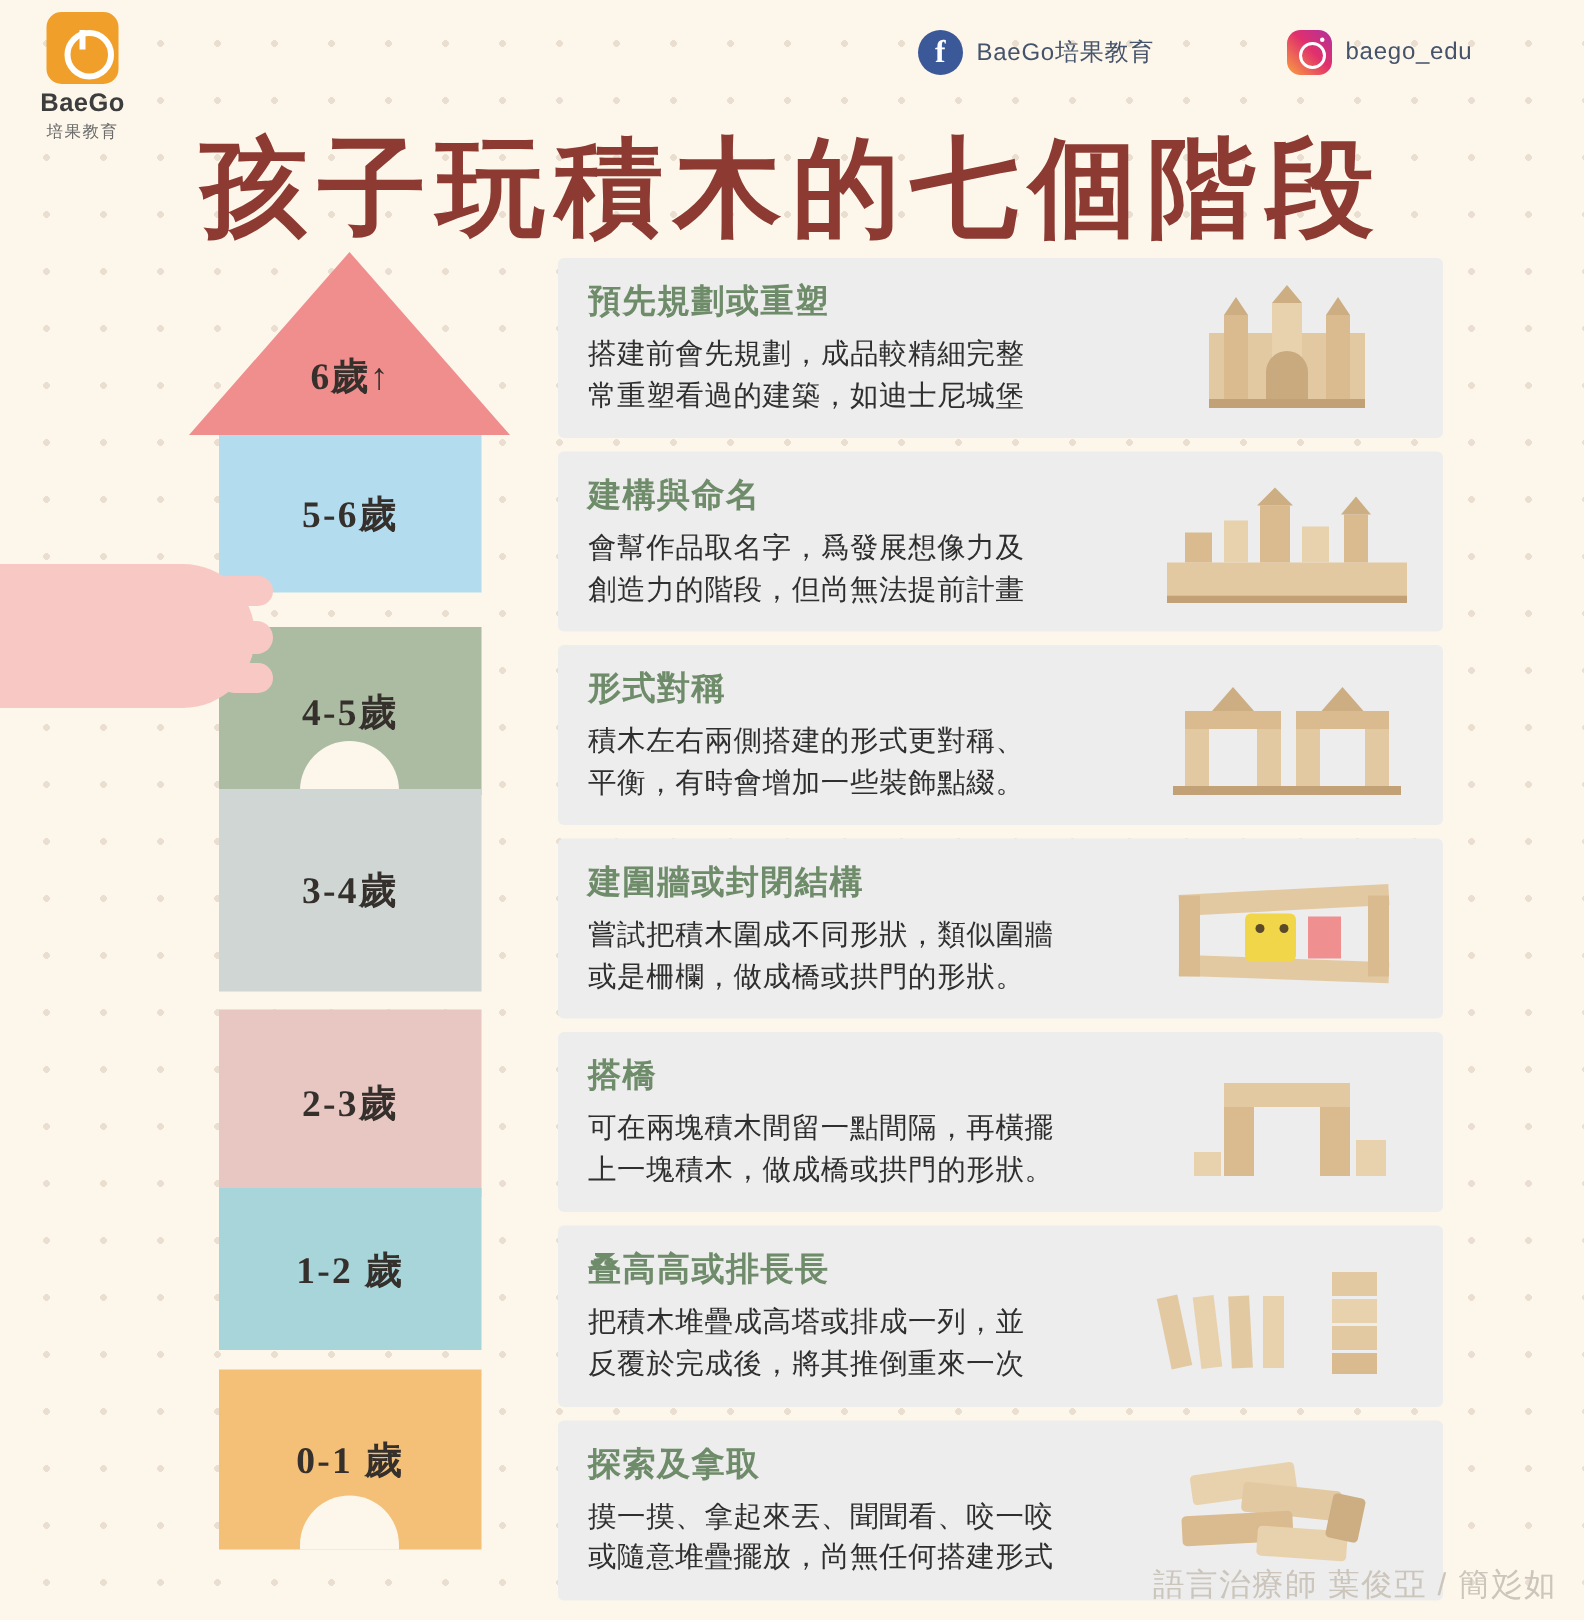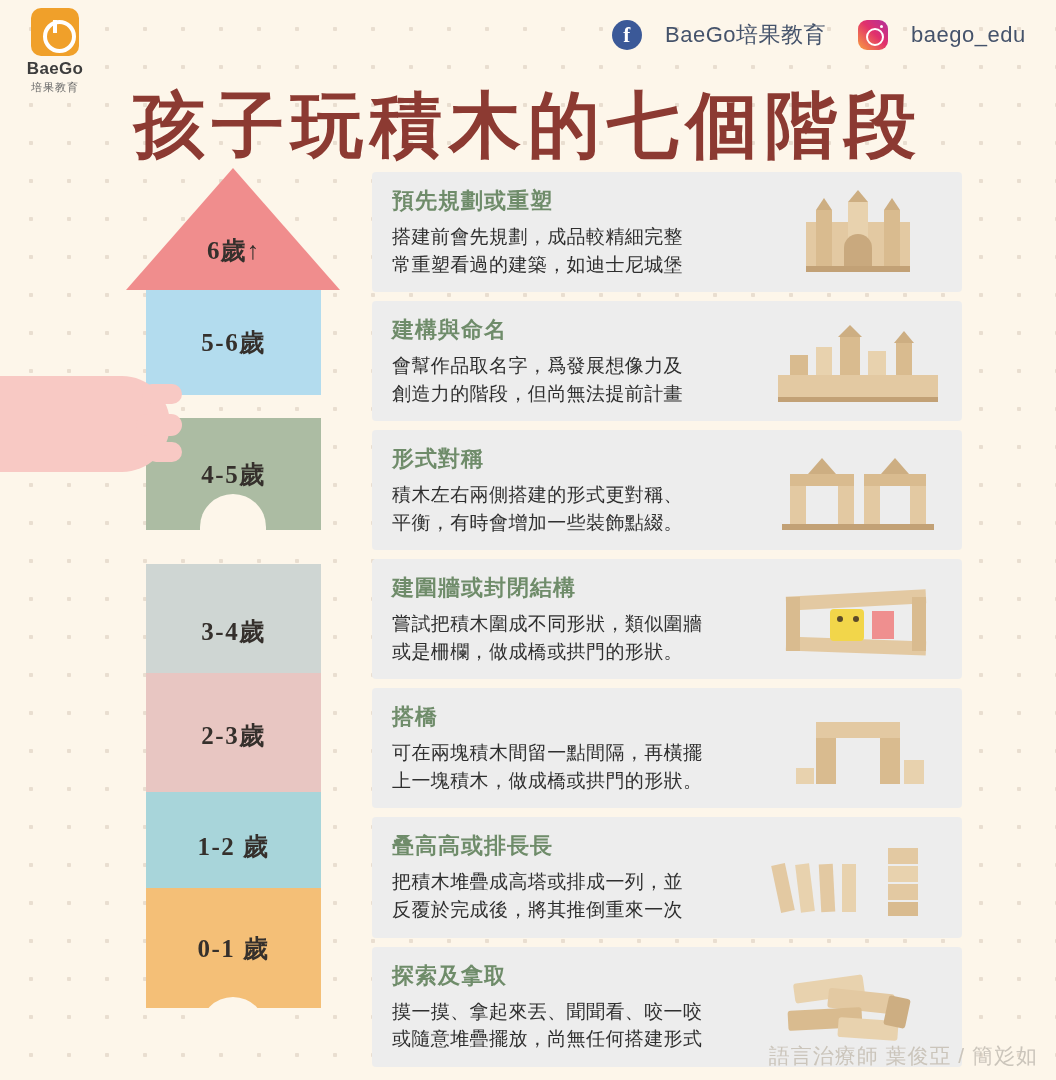--- a/index.html
+++ b/index.html
@@ -46,22 +46,22 @@
   }
   #logo .name {
     font-size: 17px; color: #3d3d3d; font-weight: bold;
     letter-spacing: .3px; margin-top: 3px;
   }
   #logo .sub {
     font-size: 11px; color: #6a6a6a; letter-spacing: 1px; margin-top: 1px;
   }
   .social {
     position: absolute; top: 20px;
-    display: flex; align-items: center; gap: 23px;
-    font-size: 22px; color: #45536b; letter-spacing: .5px;
+    display: flex; align-items: center; gap: 9px;
+    font-size: 16px; color: #45536b; letter-spacing: .5px;
   }
   #social-fb { left: 612px; }
   #social-ig { left: 858px; }
   .badge { width: 30px; height: 30px; border-radius: 50%; position: relative; flex: none; }
   .badge.fb { background: #3b5998; }
   .badge.fb:after {
     content: "f"; position: absolute; left: 0; right: 0; top: 50%;
     transform: translateY(-50%);
     color: #fff; font-size: 21px; font-weight: bold;
     font-family: "Liberation Serif", serif; text-align: center;
@@ -107,24 +107,24 @@
     border-bottom: 122px solid #f08d8d;
   }
   .roof .lbl {
     position: absolute; left: 0; right: 0; top: 66px;
     text-align: center;
     font-family: "Liberation Serif", "DejaVu Serif", serif;
     font-weight: bold; font-size: 25px; color: #35302c; letter-spacing: 1px;
   }
   #blk-5-6 { top: 122px;  height: 105px; background: #b3dcee; }
   #blk-4-5 { top: 250px;  height: 112px; background: #acbca3; }
-  #blk-3-4 { top: 396px;  height: 135px; background: #cfd6d3; font-family: Liberation Serif, serif; }
+  #blk-3-4 { top: 358px;  height: 135px; background: #cfd6d3; font-family: Liberation Serif, serif; }
   #blk-2-3 { top: 505px;  height: 125px; background: #e8c6c2; }
   #blk-1-2 { top: 624px;  height: 108px; background: #a8d5da; }
-  #blk-0-1 { top: 720px;  height: 120px; background: #f4bf77; }
+  #blk-0-1 { top: 745px;  height: 120px; background: #f4bf77; }
   .arch {
     position: absolute; bottom: -1px; left: 50%; width: 66px; height: 36px;
     margin-left: -33px;
     background: #fdf6ea;
     border-radius: 33px 33px 0 0;
   }
   #hand {
     position: absolute; left: 0; top: 376px; width: 170px; height: 96px;
     background: #f8c9c4;
     border-radius: 0 48px 48px 0;

